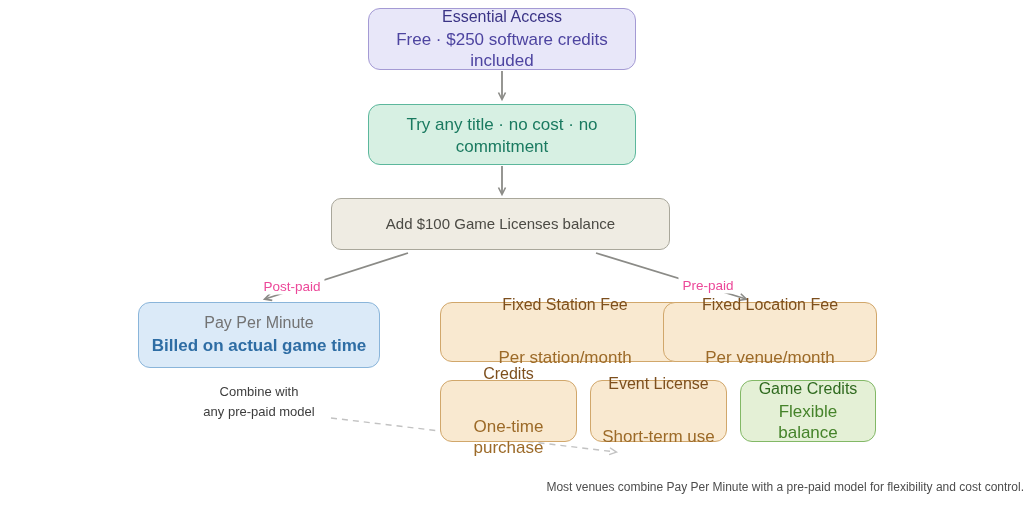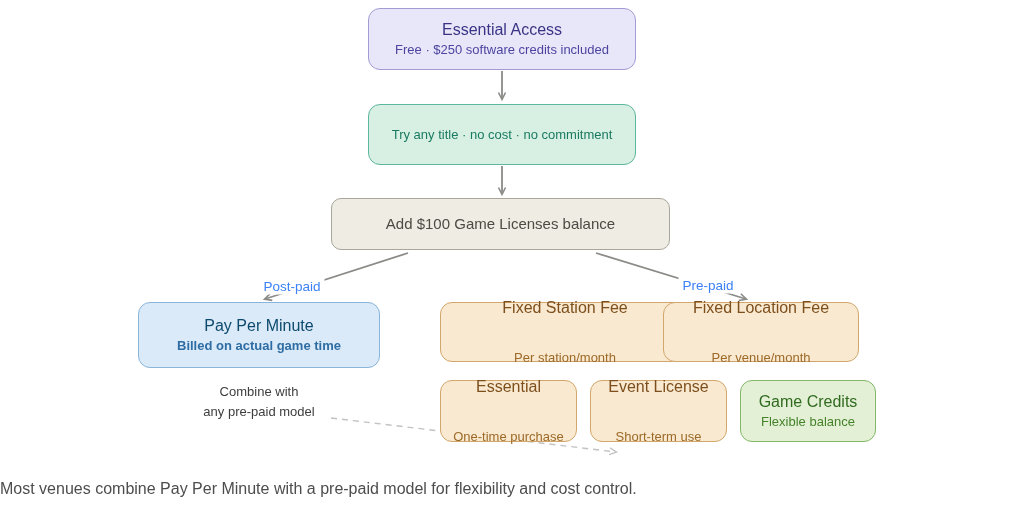--- a/index.html
+++ b/index.html
@@ -7,49 +7,49 @@
     position:relative;width:1024px;height:512px;background:#ffffff;overflow:hidden;
     font-family:"Liberation Sans","DejaVu Sans",sans-serif;
   }
   #edges{position:absolute;left:0;top:0;width:1024px;height:512px;}
   .node{
     position:absolute;box-sizing:border-box;border-radius:12px;border:1.5px solid;
     display:flex;flex-direction:column;align-items:center;justify-content:center;
     text-align:center;line-height:1.25;padding:4px 8px;
   }
   .node .t{font-size:16px;}
-  .node .s{font-size:13px;margin-top:2px;}
+  .node .s{font-size:17px;margin-top:2px;}
   .node-purple{background:#e8e7f9;border-color:#a49ad4;}
   .node-purple .t{color:#3b3486;}
   .node-purple .s{color:#4d44a0;}
   .node-mint{background:#d7f0e3;border-color:#5cb79c;}
   .node-mint .t{color:#10604d;}
   .node-mint .s{color:#1a7a60;}
   .node-neutral{background:#efece3;border-color:#a9a79b;}
   .node-neutral .t{color:#4b4a44;font-size:15px;}
   .node-blue{background:#dbeaf8;border-color:#8ab5da;}
-  .node-blue .t{color:#0c4a6e;}
+  .node-blue .t{color:#737373;}
   .node-blue .s{color:#2e6da4;font-weight:bold;}
   .node-tan{background:#f9e9d0;border-color:#d1a76b;}
   .node-tan .t{color:#7d4f1d;}
   .node-tan .s{color:#9c6a28;margin-top:32px;}
   .node-green{background:#e4f0d6;border-color:#82b866;}
   .node-green .t{color:#2f6a1f;}
   .node-green .s{color:#45832a;}
   .edge-label{
     position:absolute;transform:translate(-50%,-50%);background:#ffffff;
-    padding:1px 4px;font-size:13.5px;color:#3b82f6;white-space:nowrap;
+    padding:1px 4px;font-size:13.5px;color:#ec4899;white-space:nowrap;
   }
   .note{
     position:absolute;transform:translateX(-50%);text-align:center;
     font-size:13px;color:#3d3d3d;line-height:1.5;white-space:nowrap;
   }
   .caption{
-    position:absolute;left:0;top:480px;width:1024px;text-align:left;
-    font-size:16px;color:#4d4d4d;
+    position:absolute;left:0;top:480px;width:1024px;text-align:right;
+    font-size:12px;color:#4d4d4d;
   }
 </style>
 </head>
 <body>
 
 <div id="canvas">
 
   <svg id="edges" viewBox="0 0 1024 512" xmlns="http://www.w3.org/2000/svg">
     <defs>
       <marker id="chev" markerWidth="12" markerHeight="12" refX="7.5" refY="4.5" orient="auto" markerUnits="userSpaceOnUse">
@@ -82,27 +82,27 @@
   <div class="node node-blue" style="left:138px;top:302px;width:242px;height:66px;">
     <div class="t">Pay Per Minute</div>
     <div class="s">Billed on actual game time</div>
   </div>
 
   <div class="node node-tan" style="left:440px;top:302px;width:250px;height:60px;">
     <div class="t">Fixed Station Fee</div>
     <div class="s">Per station/month</div>
   </div>
 
-  <div class="node node-tan" style="left:663px;top:302px;width:196px;height:60px;">
+  <div class="node node-tan" style="left:663px;top:302px;width:214px;height:60px;">
     <div class="t">Fixed Location Fee</div>
     <div class="s">Per venue/month</div>
   </div>
 
   <div class="node node-tan" style="left:440px;top:380px;width:137px;height:62px;">
-    <div class="t">Essential</div>
+    <div class="t">Credits</div>
     <div class="s">One-time purchase</div>
   </div>
 
   <div class="node node-tan" style="left:590px;top:380px;width:137px;height:62px;">
     <div class="t">Event License</div>
     <div class="s">Short-term use</div>
   </div>
 
   <div class="node node-green" style="left:740px;top:380px;width:136px;height:62px;">
     <div class="t">Game Credits</div>

